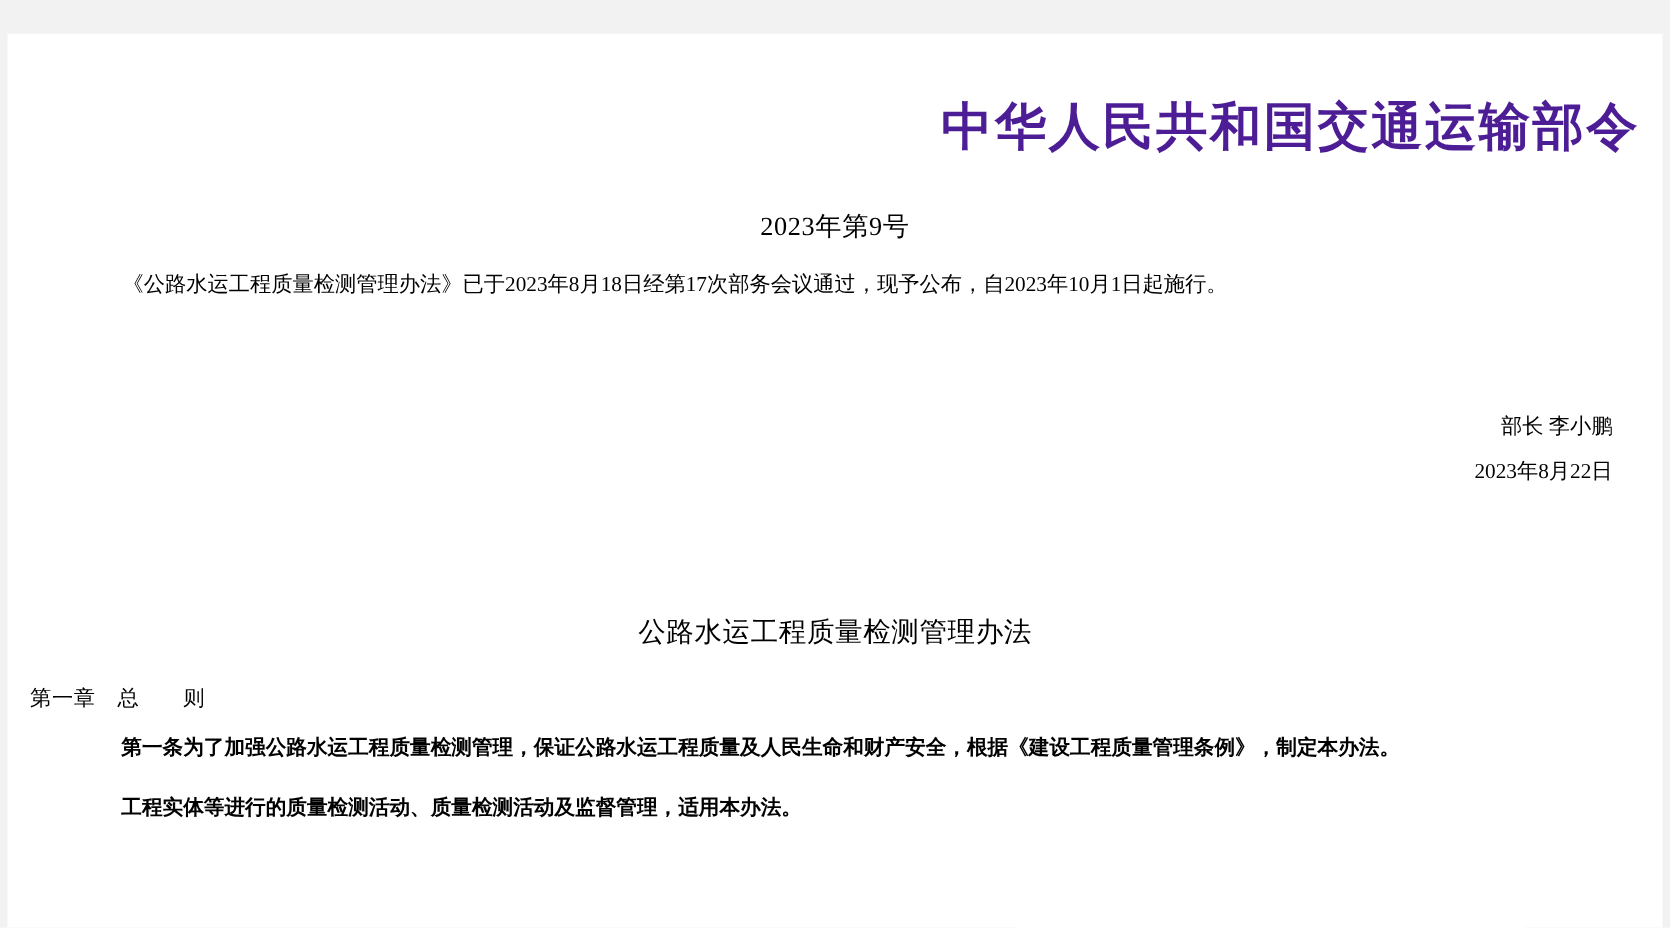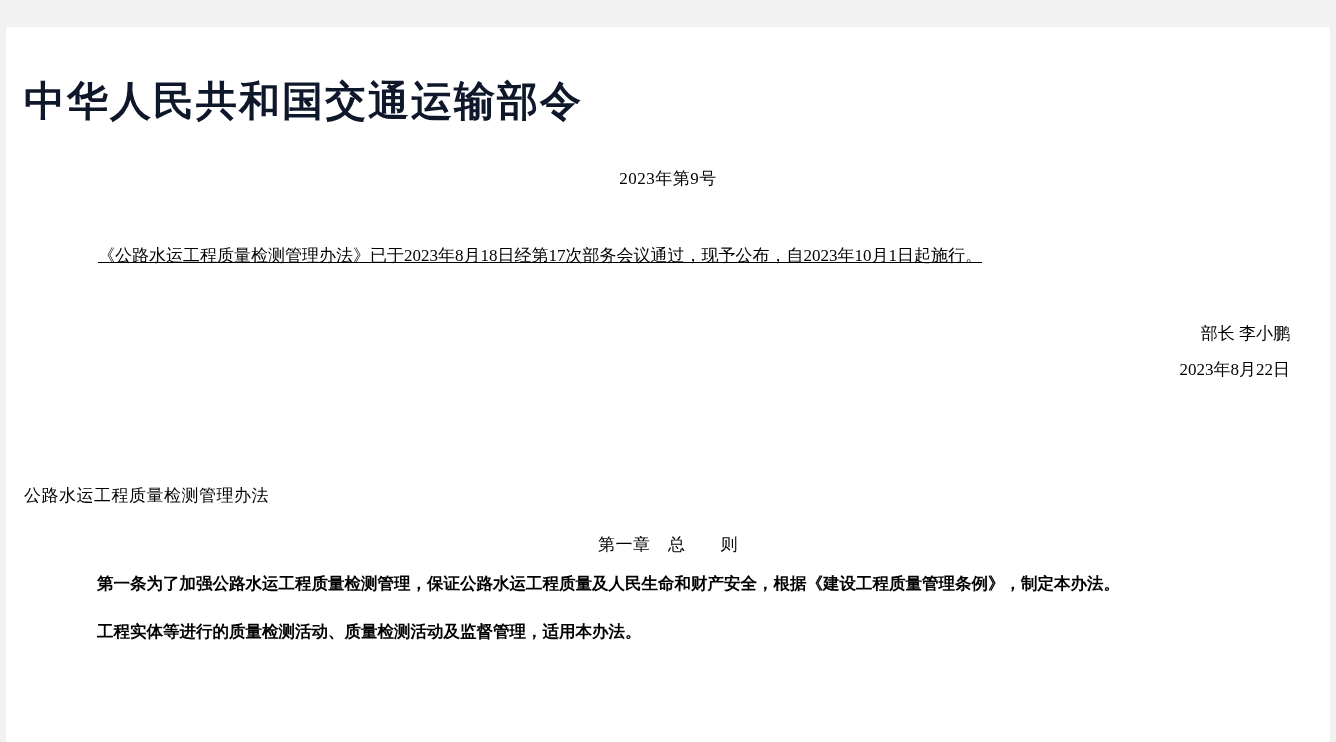--- a/index.html
+++ b/index.html
@@ -32,57 +32,56 @@
   }
   .right-strip {
     position: absolute;
     right: 0;
     top: 0;
     width: 6px;
     height: 742px;
     background: #f2f2f2;
   }
   .doc-title {
-    text-align: left;
-    color: #0f172a;
+    text-align: right;
+    color: #4c1d95;
     font-weight: bold;
     font-size: 41px;
     letter-spacing: 2px;
     padding-top: 48px;
     line-height: 1.3;
     font-family: "Liberation Serif", "DejaVu Serif", serif;
   }
   .doc-number {
     text-align: center;
-    font-size: 17px;
+    font-size: 21px;
     margin-top: 38px;
     letter-spacing: 0.5px;
   }
   .promulgation {
     font-size: 17px;
-    margin-top: 51px;
+    margin-top: 18px;
     text-indent: 2em;
     line-height: 1.8;
     padding: 0 40px;
-    text-decoration: underline;
   }
   .signature-block {
-    margin-top: 45px;
+    margin-top: 80px;
     text-align: right;
     padding-right: 22px;
     font-size: 17px;
     line-height: 2.1;
   }
   .regulation-title {
-    font-size: 17px;
+    text-align: center;
+    font-size: 22px;
     margin-top: 96px;
     letter-spacing: 0.5px;
   }
   .chapter-heading {
-    text-align: center;
     font-size: 17px;
     margin-top: 26px;
     letter-spacing: 0.5px;
   }
   .article {
     font-size: 16.5px;
     line-height: 1.95;
     text-indent: 2em;
     margin-top: 12px;
     padding: 0 36px 0 40px;

